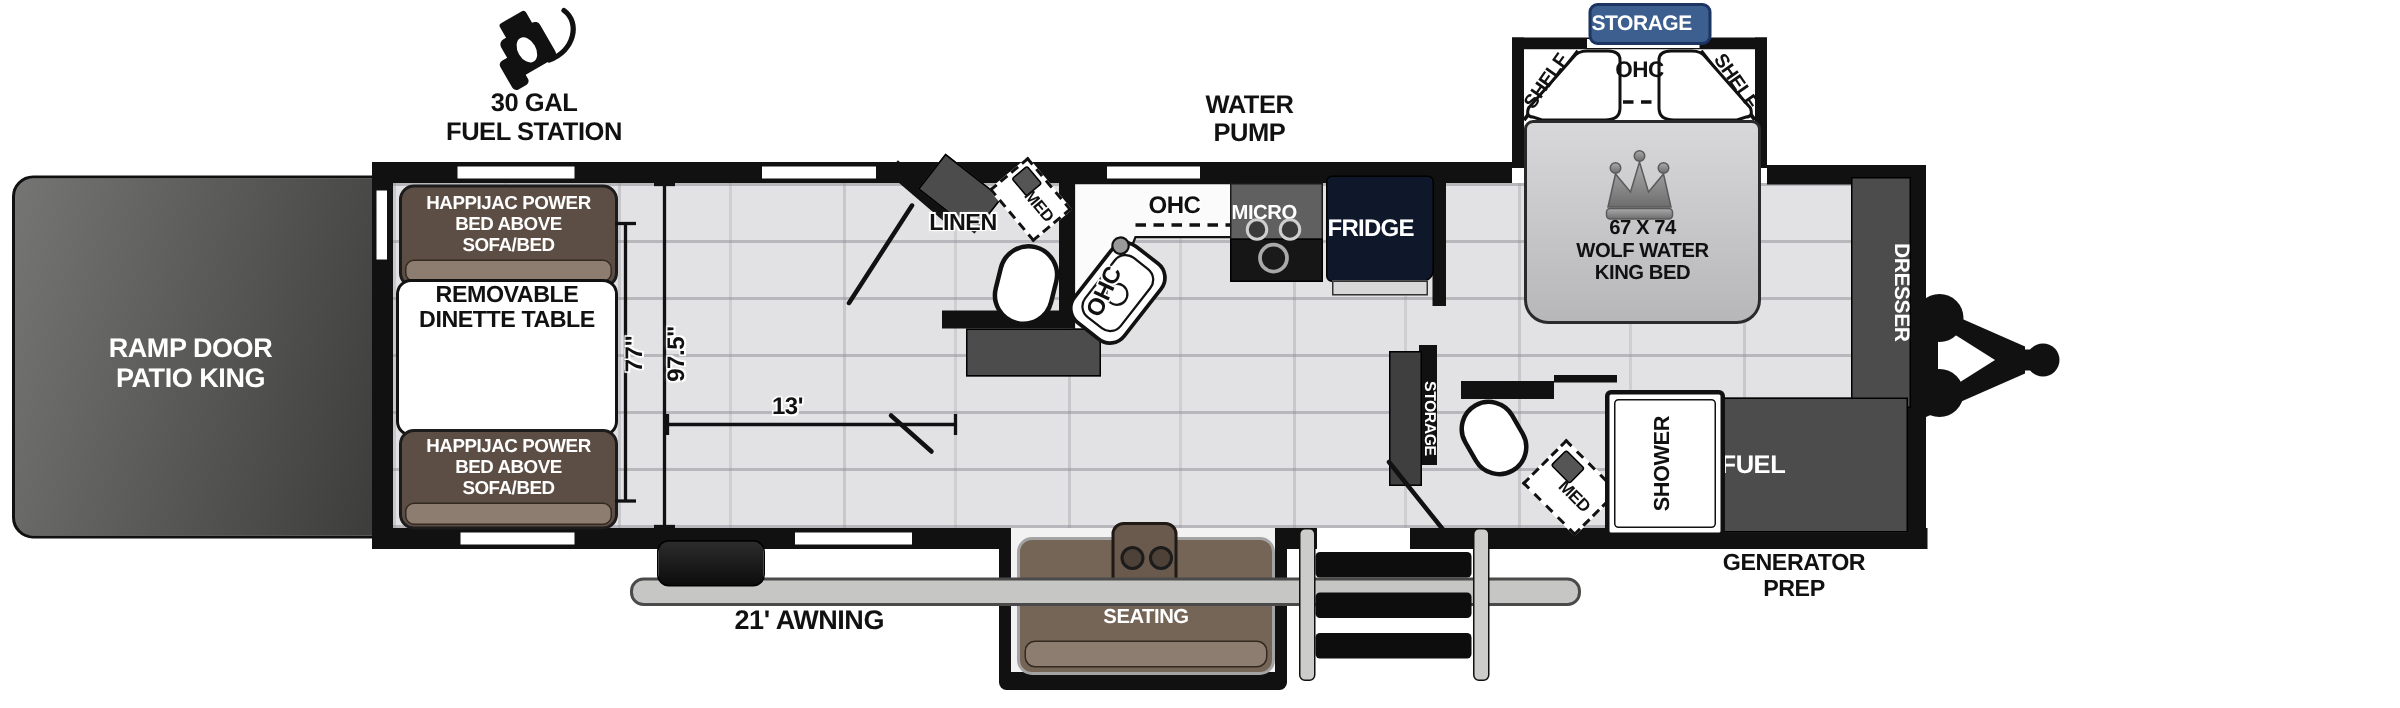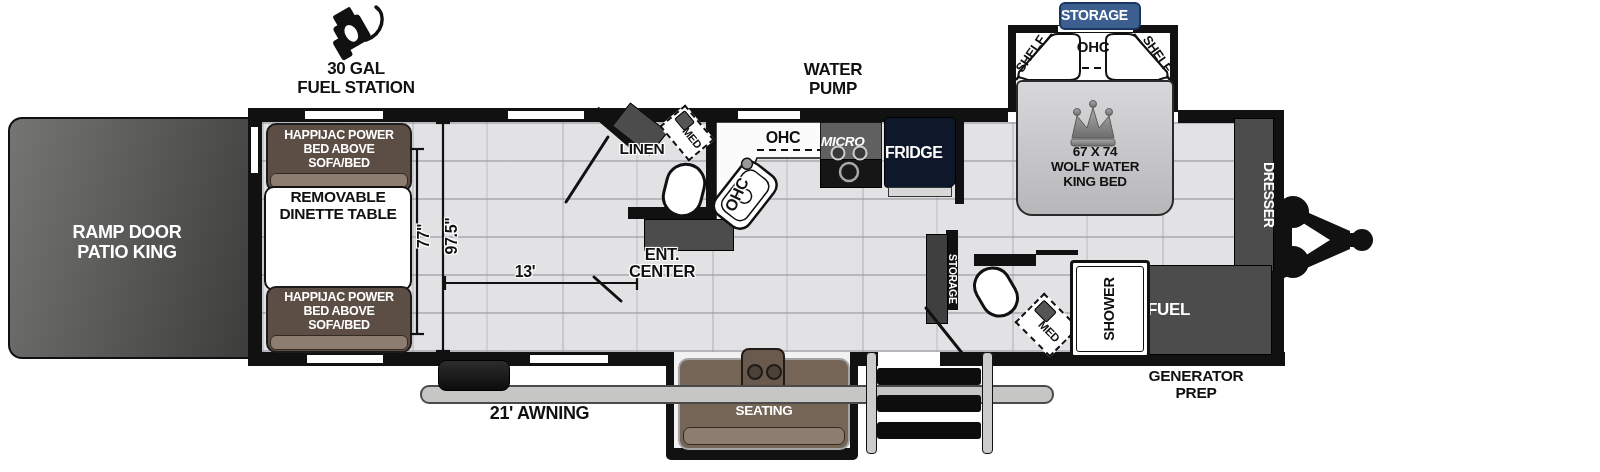--- a/index.html
+++ b/index.html
@@ -106,21 +106,21 @@
     <div style="position:absolute;left:2px;right:2px;bottom:1px;height:13px;background:#8d7d70;border-radius:6px;border:1px solid #33291f;"></div>
   </div>
 
   <div class="cab" style="left:616px;top:114px;width:46px;height:28px;transform:rotate(38deg);"></div>
   <div class="abs" style="left:664px;top:116px;width:42px;height:30px;transform:rotate(50deg);background:#fff;border:2px dashed #111;">
     <div style="position:absolute;left:2px;top:2px;width:14px;height:12px;background:#555;border:1px solid #000;border-radius:2px;"></div>
     <div class="lbl" style="left:14px;top:8px;width:28px;font-size:11px;">MED</div>
   </div>
   <div class="cab" style="left:644px;top:219px;width:88px;height:30px;"></div>
 
-  <div class="abs flexc" style="left:820px;top:122px;width:60px;height:37px;background:#606060;border:1px solid #1a1a1a;font-style:italic;">
+  <div class="abs flexc" style="left:820px;top:122px;width:60px;height:37px;background:#606060;border:1px solid #1a1a1a;">
     <div class="lbl white" style="position:static;font-size:13.5px;">MICRO</div>
   </div>
   <div class="abs" style="left:820px;top:159px;width:60px;height:27px;background:#161616;border:1px solid #000;"></div>
   <div class="abs flexc" style="left:884px;top:117px;width:70px;height:69px;background:#0f172a;border:1px solid #000;border-radius:4px 4px 8px 4px;">
     <div class="lbl white" style="position:static;font-size:16px;letter-spacing:-0.5px;">FRIDGE</div>
   </div>
   <div class="abs" style="left:888px;top:187px;width:62px;height:8px;background:#d8d8d8;border:1px solid #333;"></div>
 
   <div class="abs" style="left:1016px;top:80px;width:154px;height:132px;background:linear-gradient(180deg,#d8d8da,#b7b7ba);
               border:2px solid #2a2a2a;border-radius:6px 6px 16px 16px;">
@@ -260,24 +260,20 @@
   <div class="lbl halo" style="left:779px;top:60px;width:108px;font-size:17px;">
     <div>WATER</div>
     <div>PUMP</div>
   </div>
 
   <div class="lbl halo" style="left:394px;top:227px;width:60px;font-size:16px;transform:rotate(-90deg);">77"</div>
   <div class="lbl halo" style="left:422px;top:227px;width:60px;font-size:16px;transform:rotate(-90deg);">97.5"</div>
   <div class="lbl halo" style="left:495px;top:263px;width:60px;font-size:16px;">13'</div>
 
   <div class="lbl halo" style="left:608px;top:140px;width:68px;font-size:15.5px;">LINEN</div>
-  <div class="lbl halo" style="left:606px;top:246px;width:112px;font-size:16.5px;line-height:1.05;">
-    <div>ENT.</div>
-    <div>CENTER</div>
-  </div>
 
   <div class="lbl halo" style="left:758px;top:129px;width:50px;font-size:16px;">OHC</div>
   <div class="lbl halo" style="left:707px;top:186px;width:60px;font-size:16px;transform:rotate(-65deg);">OHC</div>
 
   <div class="lbl" style="left:1001px;top:47px;width:60px;font-size:13px;transform:rotate(-55deg);">SHELF</div>
   <div class="lbl" style="left:1070px;top:39px;width:46px;font-size:15px;">OHC</div>
   <div class="lbl" style="left:1127px;top:47px;width:60px;font-size:13px;transform:rotate(55deg);">SHELF</div>
 
   <div class="lbl" style="left:1116px;top:367px;width:160px;font-size:15.5px;">
     <div>GENERATOR</div>

